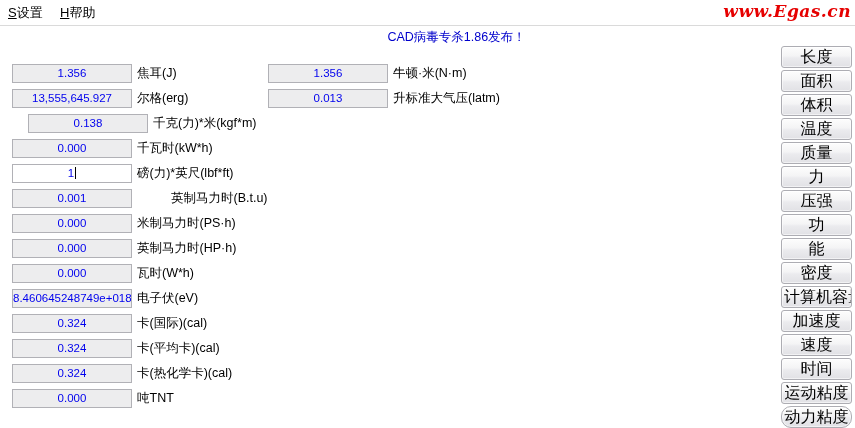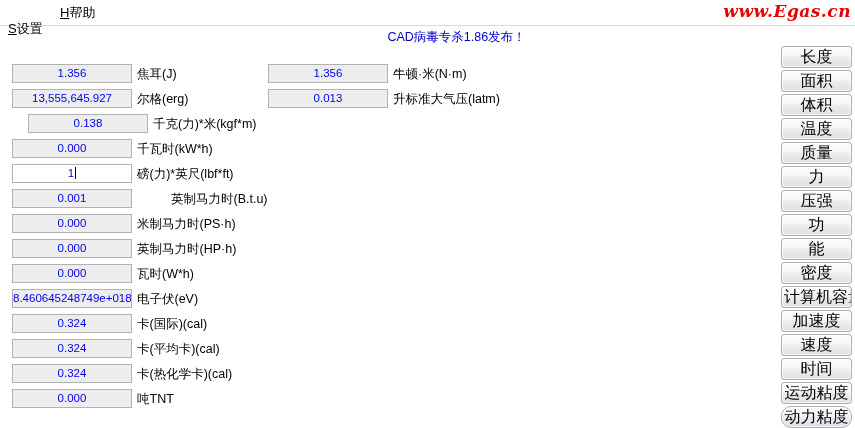--- a/index.html
+++ b/index.html
@@ -2,30 +2,30 @@
 <html><head>
 <meta charset="utf-8">
 <style>
   html,body { margin:0; padding:0; background:#fff; }
   body { font-family:"Liberation Sans","DejaVu Sans",sans-serif; }
   #app { position:relative; width:855px; height:428px; background:#ffffff; overflow:hidden; }
 
   
   .menubar { position:absolute; top:0; left:0; right:0; height:25px; background:#ffffff; border-bottom:1px solid #dadada; }
   .menu-item { position:absolute; top:4px; font-size:13px; color:#000; cursor:default; white-space:nowrap; }
-  #menu-settings { left:8px;margin-top:16px; }
+  #menu-settings { left:8px; }
   #menu-help { left:60px; }
   .accel { text-decoration:underline; }
   .watermark { position:absolute; top:1px; right:4px; font-family:"DejaVu Serif","Liberation Serif",serif; font-style:italic; font-weight:bold; font-size:17px; letter-spacing:0.5px; color:#e60000; }
 
   
   .announcement { position:absolute; top:29px; left:0; width:100%; text-align:center; font-size:12.5px; color:#0000cc; transform:translateX(29px); white-space:nowrap; }
 
   
-  .row { position:absolute; display:flex; align-items:flex-end; height:19px; }
+  .row { position:absolute; display:flex; align-items:center; height:19px; }
   .field { box-sizing:border-box; width:120px; height:19px; border:1px solid #b1b1b6; background:#ededee; color:#0000ee; font-size:11.5px; line-height:16px; text-align:center; overflow:hidden; white-space:nowrap; cursor:text; }
   .field.active { background:#ffffff; }
   .caret { display:inline-block; width:1px; height:12px; background:#000; vertical-align:-2px; margin-left:1px; }
   .flabel { margin-left:5px; font-size:12.5px; color:#000; white-space:nowrap; }
 
   
   .cat-btn { position:absolute; left:781px; width:71px; height:22px; box-sizing:border-box; margin:0; padding:0 2px;
     border:1px solid #adadb3; border-radius:3px;
     background:linear-gradient(#fdfdfd, #f4f4f5 45%, #ebebee 55%, #e1e1e5);
     box-shadow:inset 0 1px 0 #ffffff, inset 0 0 0 1px rgba(255,255,255,0.55);

